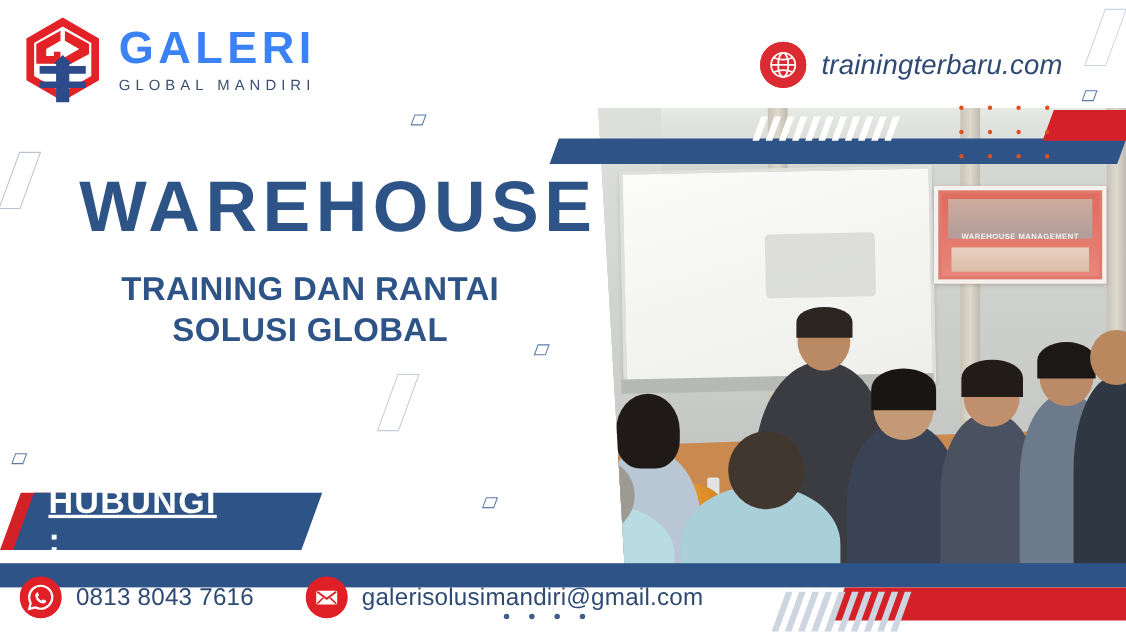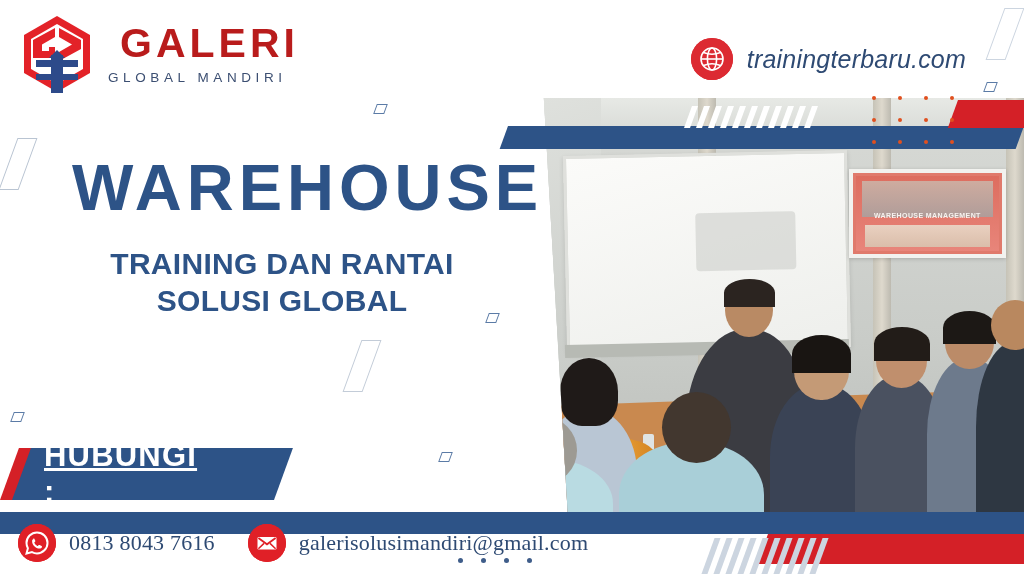--- a/index.html
+++ b/index.html
@@ -29,21 +29,21 @@
 
   
   .dotgrid { position:absolute; display:grid; gap:18px 22px; }
   .dotgrid span { width:4px; height:4px; border-radius:50%; background:#e0501f; display:block; }
 
   
   .logo-block { position:absolute; left:18px; top:14px; display:flex; align-items:center; gap:12px; }
   .logo-mark { width:78px; height:80px; position:relative; flex:0 0 auto; }
   .logo-text { display:flex; flex-direction:column; justify-content:center; }
   .logo-title {
-    font-size:41px; font-weight:bold; color:#b91c1c; letter-spacing:4px; line-height:1;margin-left:12px;
+    font-size:41px; font-weight:bold; color:#3b82f6; letter-spacing:4px; line-height:1;
   }
   .logo-sub {
     font-size:13.5px; color:#3c4f72; letter-spacing:4.6px; line-height:1;
     margin-top:7px; font-weight:normal;
   }
 
   
   .site { position:absolute; right:58px; top:38px; display:flex; align-items:center; gap:14px; }
   .globe { width:42px; height:42px; border-radius:50%; background:#dc2a32; position:relative; flex:0 0 auto; }
   .site-url { font-size:25px; color:#2e4a73; letter-spacing:.2px;font-style:italic; }
@@ -76,21 +76,21 @@
   .hub-blue {
     position:absolute; left:12px; top:0; width:262px; height:52px;
     background:#2d5387; transform:skewX(-20deg); transform-origin:bottom left;
   }
   .hub-label {
     position:absolute; left:44px; top:0; height:52px; display:flex; align-items:center;
     font-size:31px; font-weight:bold; color:#ffffff; letter-spacing:1.2px;text-decoration:underline;
   }
 
   
-  .contacts { position:absolute; left:18px; top:524px; display:flex; align-items:center; gap:16px;font-family:Liberation Serif, serif; }
+  .contacts { position:absolute; left:18px; top:524px; display:flex; align-items:center; gap:30px; }
   .cbadge { width:38px; height:38px; border-radius:50%; background:#e02027; position:relative; flex:0 0 auto; }
   .ctext { font-size:22px; color:#2e4a73; letter-spacing:.2px; }
   .contact-item { display:flex; align-items:center; gap:13px; }
   .contact-item + .contact-item { margin-left:17px; }
 
   .footdots { position:absolute; left:458px; top:558px; display:flex; gap:18px; }
   .footdots span { width:5px; height:5px; border-radius:50%; background:#3f5d8a; display:block; }
 
   
   .photo {

